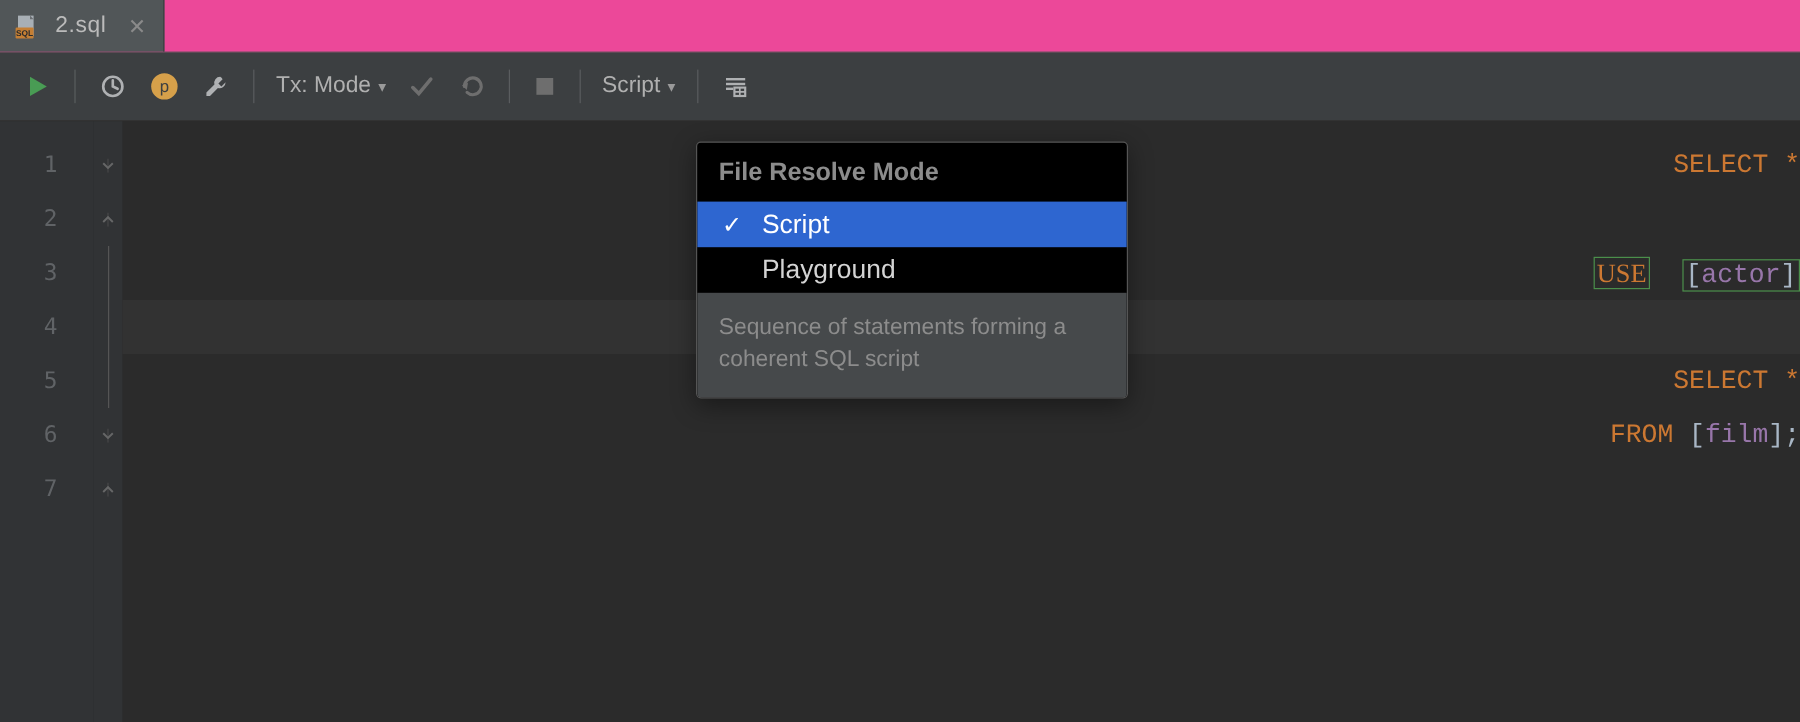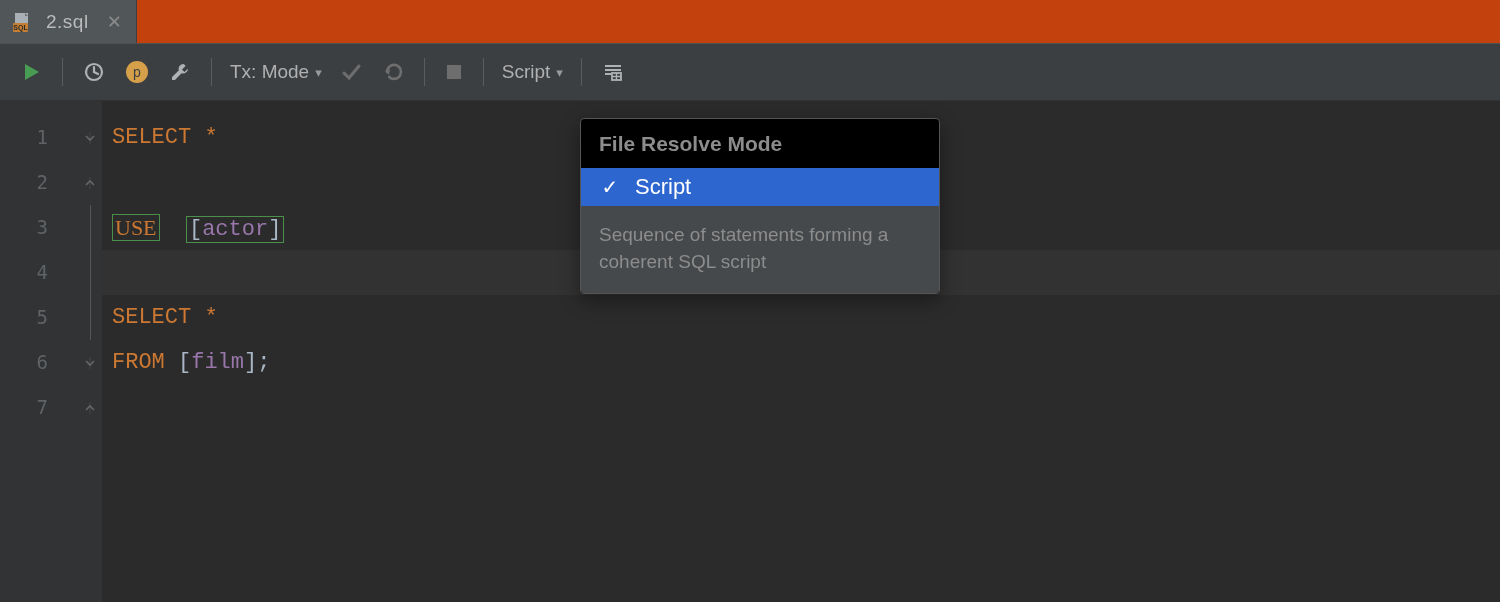--- a/index.html
+++ b/index.html
@@ -7,21 +7,21 @@
   body {
     background: #2b2b2b;
     font-family: "Segoe UI", "Helvetica Neue", Arial, sans-serif;
     color: #bbbbbb;
     user-select: none;
   }
 
   
   .tabbar {
     height: 44px;
-    background: #c2410c;
+    background: #ec4899;
     border-bottom: 1px solid #515151;
     display: flex;
     align-items: stretch;
   }
   .tab {
     display: flex;
     align-items: center;
     gap: 12px;
     padding: 0 14px 0 12px;
     background: #515658;
@@ -110,21 +110,21 @@
   }
 
   .code {
     flex: 1;
     padding: 14px 0 0 10px;
     font-family: Menlo, Consolas, "Courier New", monospace;
     font-size: 22px;
     line-height: 45px;
     position: relative;
   }
-  .line { height: 45px; white-space: pre; position:relative; }
+  .line { height: 45px; white-space: pre; position:relative;text-align:right; }
   .kw  { color: #cc7832; }
   .ident { color: #9876aa; }
   .star { color: #cc7832; }
   .plain { color: #a9b7c6; }
   .grayop { color: #a9b7c6; }
   
   .current-bg {
     position:absolute;
     left:0;
     right:0;
@@ -336,14 +336,18 @@
     <div class="line"><span class="kw">FROM</span> <span class="grayop">[</span><span class="ident">film</span><span class="grayop">]</span><span class="plain">;</span></div>
   </div>
 </div>
 
 <div class="popup">
   <div class="popup-title">File Resolve Mode</div>
   <div class="popup-item selected">
     <span class="check">✓</span>
     <span>Script</span>
   </div>
+  <div class="popup-item">
+    <span class="check"></span>
+    <span>Playground</span>
+  </div>
   <div class="popup-desc">Sequence of statements forming a coherent SQL script</div>
 </div>
 
 </body></html>

